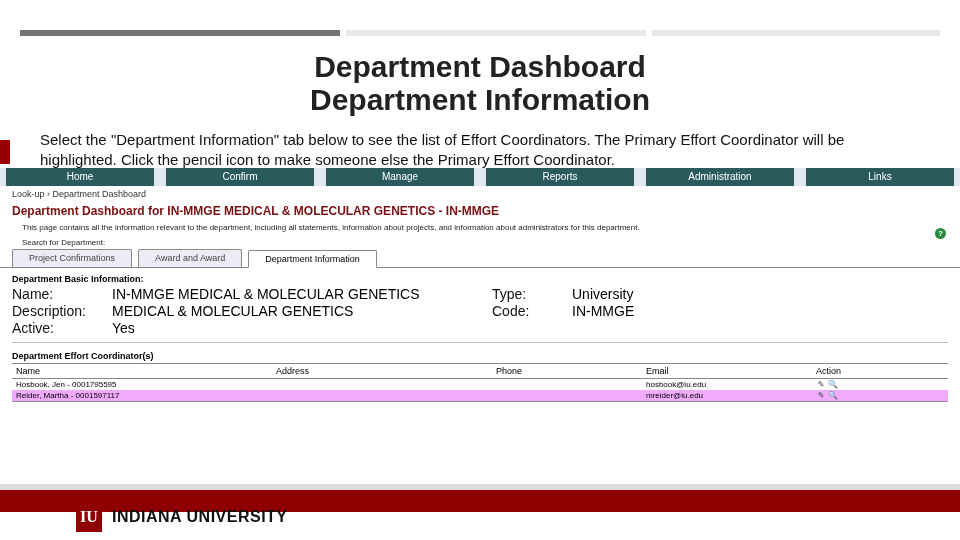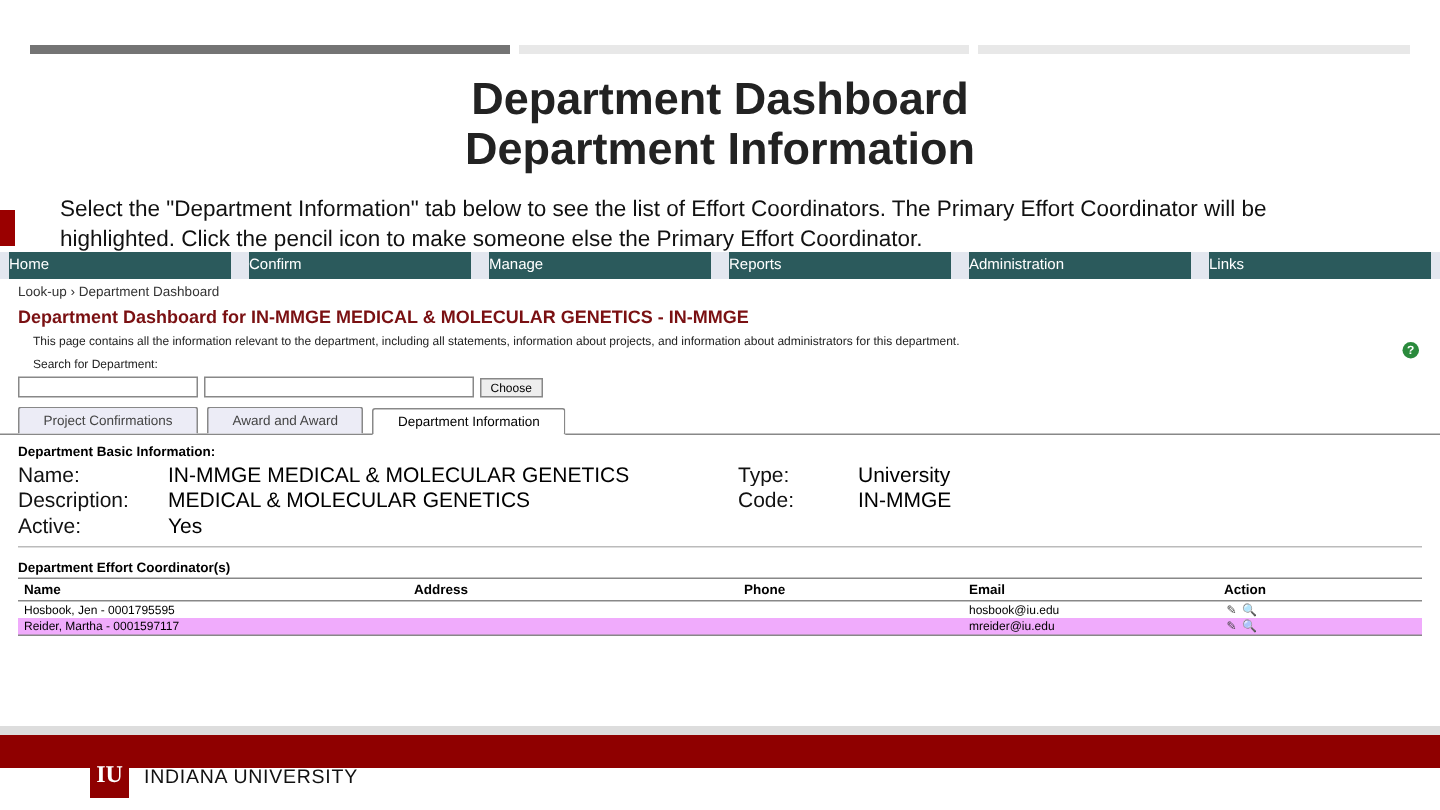--- a/index.html
+++ b/index.html
@@ -7,49 +7,49 @@
   .top-rule { position: absolute; top: 30px; left: 20px; right: 20px; height: 6px; }
   .top-rule .seg-dark { position: absolute; left: 0; width: 320px; height: 6px; background: #747474; }
   .top-rule .seg-mid { position: absolute; left: 326px; width: 300px; height: 6px; background: #e8e8e8; }
   .top-rule .seg-right { position: absolute; left: 632px; right: 0; height: 6px; background: #e8e8e8; }
   .slide-title { position: absolute; top: 50px; left: 0; right: 0; text-align: center; }
   .slide-title h1 { font-size: 30px; font-weight: bold; color: #222; line-height: 1.1; }
   .instructions { position: absolute; top: 130px; left: 40px; right: 40px; font-size: 15px; color: #111; line-height: 1.3; }
   .red-side { position: absolute; left: 0; top: 140px; width: 10px; height: 24px; background: #9a0000; }
   .app { position: absolute; top: 168px; left: 0; right: 0; bottom: 60px; background: #fff; overflow: hidden; }
   .app-nav { display: flex; gap: 12px; background: #e3e7ef; height: 18px; align-items: stretch; padding: 0 6px; }
-  .app-nav .nav-item { flex: 1; text-align: left; font-size: 10px; color: #fff; background: #2b5a5c; line-height: 18px; }
+  .app-nav .nav-item { flex: 1; text-align: center; font-size: 10px; color: #fff; background: #2b5a5c; line-height: 18px; }
   .breadcrumb { font-size: 9px; color: #333; padding: 3px 12px; }
   .breadcrumb a { color: #333; text-decoration: none; }
   .dash-title { font-size: 12px; font-weight: bold; color: #7a1012; padding: 2px 12px 0 12px; width: 520px; line-height: 1.25; }
   .help-icon { position: absolute; right: 14px; top: 60px; width: 11px; height: 11px; border-radius: 50%; background: #2a8a3c; color: #fff; font-size: 8px; text-align: center; line-height: 11px; font-weight: bold; }
   .sub-desc { font-size: 8px; color: #222; padding: 4px 12px 2px 12px; margin-left: 10px; }
   .search-row { display: flex; align-items: center; gap: 4px; padding: 2px 12px 6px 12px; }
   .search-row input[type=text] { height: 14px; font-size: 9px; border: 1px solid #888; }
   .choose-btn { font-size: 8px; padding: 1px 6px; background: #eee; border: 1px solid #888; cursor: pointer; }
   .tabs-bar { display: flex; gap: 6px; border-bottom: 1px solid #888; padding: 0 12px; font-size: 9px; }
   .tab { padding: 3px 16px; border: 1px solid #888; border-bottom: none; background: #ececf6; color: #444; border-top-left-radius: 2px; border-top-right-radius: 2px; cursor: pointer; }
   .tab.active { background: #fff; font-weight: normal; background: #fff; position: relative; top: 1px; border-bottom: 1px solid #fff; color: #000; }
   .section-label { font-size: 9px; font-weight: bold; padding: 6px 12px 2px 12px; }
   .info-grid { display: grid; grid-template-columns: 100px 380px 80px 120px; font-size: 14px; padding: 0 12px 4px 12px; row-gap: 1px; }
   .info-grid div { white-space: nowrap; overflow: hidden; text-overflow: ellipsis; }
   .info-grid .lbl { color: #111; }
   .divider { border-top: 1px solid #bbb; margin: 2px 12px; }
   .coord-table { width: calc(100% - 24px); margin: 0 12px; border-collapse: collapse; border-top: 1px solid #888; border-bottom: 1px solid #888; }
-  .coord-table th { font-size: 9px; text-align: left; font-weight: bold; padding: 2px 4px; border-bottom: 1px solid #888; }
+  .coord-table th { font-size: 9px; text-align: left; font-weight: normal; padding: 2px 4px; border-bottom: 1px solid #888; }
   .coord-table td { font-size: 8px; padding: 1px 4px; }
   .coord-table tr.highlight { background: #f0abfc; }
   .action-icon { display: inline-block; width: 10px; text-align: center; cursor: pointer; color: #444; }
   .footer { position: absolute; bottom: 0; left: 0; right: 0; height: 56px; }
   .footer .bar-light { height: 6px; background: #dddddd; }
   .footer .bar-red { height: 22px; background: #8f0000; }
-  .footer .iu { position: absolute; left: 60px; bottom: 8px; display: flex; align-items: center; gap: 10px; }
+  .footer .iu { position: absolute; left: 76px; bottom: 8px; display: flex; align-items: center; gap: 10px; }
   .footer .iu-logo { width: 26px; height: 30px; background: #8f0000; display: flex; align-items: center; justify-content: center; }
   .footer .iu-logo span { color: #fff; font-family: Georgia, serif; font-weight: bold; font-size: 16px; }
-  .footer .iu-text { font-size: 13px; font-weight: normal; letter-spacing: 0.5px; color: #111; }
+  .footer .iu-text { font-size: 16px; font-weight: bold; letter-spacing: 0.5px; color: #111; }
 </style>
 </head>
 <body>
 
 <div class="top-rule">
   <div class="seg-dark"></div>
   <div class="seg-mid"></div>
   <div class="seg-right"></div>
 </div>
 
@@ -81,25 +81,20 @@
     <a href="#">Department Dashboard</a>
   </div>
 
   <div class="dash-title">Department Dashboard for IN-MMGE MEDICAL &amp; MOLECULAR GENETICS - IN-MMGE</div>
 
   <div class="help-icon">?</div>
 
   <div class="sub-desc">This page contains all the information relevant to the department, including all statements, information about projects, and information about administrators for this department.</div>
 
   <div class="sub-desc">Search for Department:</div>
-  <div class="search-row">
-    <input type="text" style="width: 120px;">
-    <input type="text" style="width: 180px;">
-    <button class="choose-btn">Choose</button>
-  </div>
 
   <div class="tabs-bar">
     <div class="tab">Project Confirmations</div>
     <div class="tab">Award and Award</div>
     <div class="tab active">Department Information</div>
   </div>
 
   <div class="section-label">Department Basic Information:</div>
 
   <div class="info-grid">

